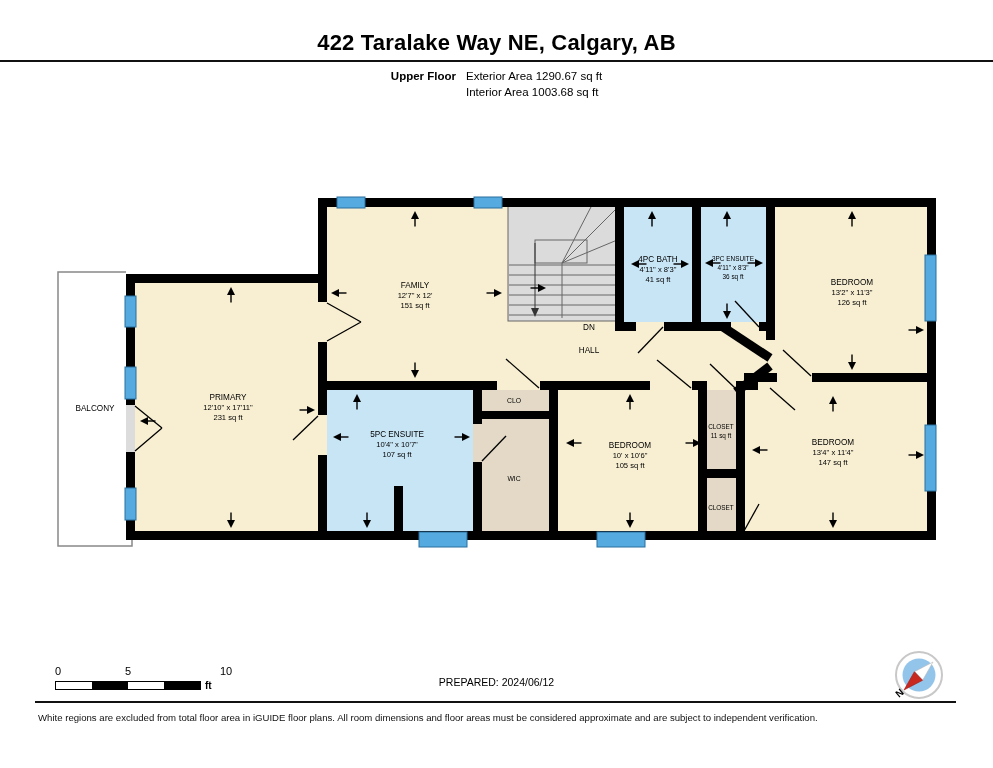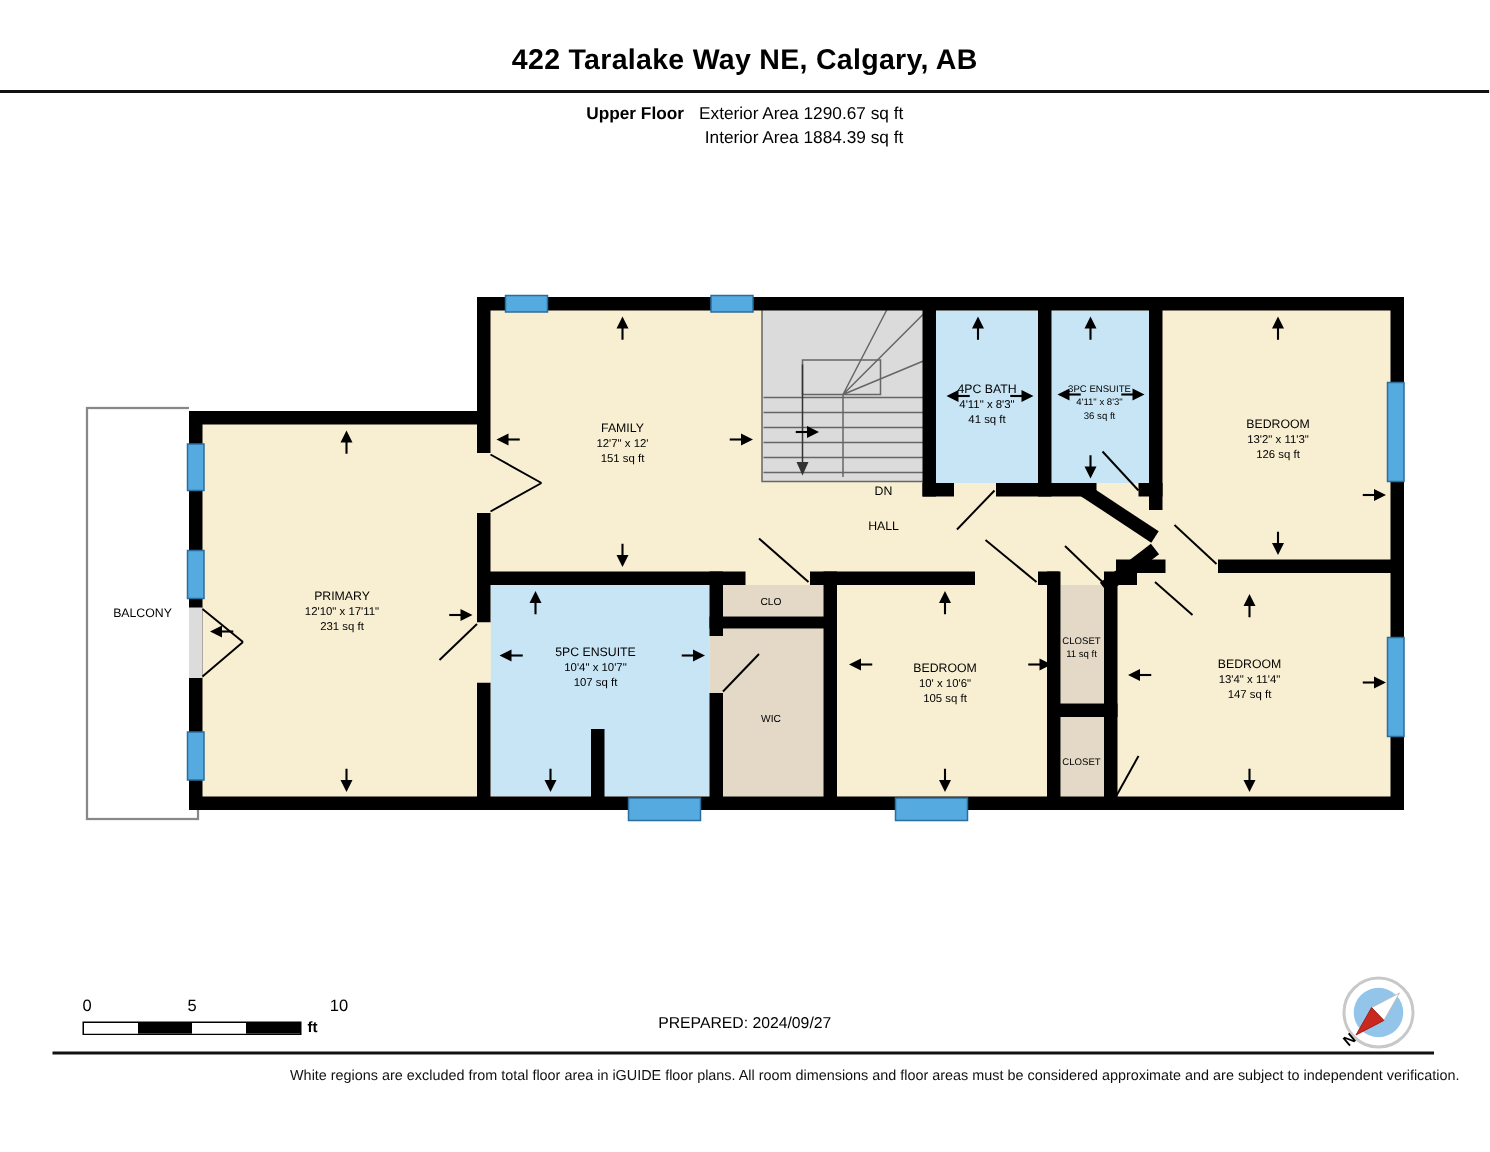--- a/index.html
+++ b/index.html
@@ -1,52 +1,52 @@
 <!DOCTYPE html>
 <html style="--c-wall: #000000; --c-cream: #F8EFD2; --c-bath: #C8E5F6; --c-tan: #E3D9C6; --c-stairs: #DBDBDB; --c-window: #55AADF; --c-compass_red: #C8281E; --c-compass_blue: #93C4EA;"><head>
 <meta charset="utf-8">
 <style>
   html,body{margin:0;padding:0;background:#fff;}
   .page{position:relative;width:993px;height:768px;background:#fff;overflow:hidden;
         font-family:"Liberation Sans",sans-serif;color:#000;}
   .hdr-title{position:absolute;top:30px;left:0;width:100%;text-align:center;
-             font-size:19px;font-weight:bold;letter-spacing:.2px;}
+             font-size:22px;font-weight:bold;letter-spacing:.2px;}
   .rule-top{position:absolute;top:60px;left:0;right:0;height:2px;background:#111;}
   .hdr-info{position:absolute;top:68px;left:0;width:100%;display:flex;
             justify-content:center;font-size:11.5px;line-height:16px;}
   .hdr-info .floor{font-weight:bold;margin-right:10px;}
-  .hdr-info .areas{display:flex;flex-direction:column;text-align:right;}
+  .hdr-info .areas{display:flex;flex-direction:column;text-align:left;}
   
   .sb-num{position:absolute;font-size:11px;transform:translateX(-50%);}
   .sb-bar{position:absolute;left:55px;top:681px;width:144px;height:7px;display:flex;
           border:1px solid #000;}
   .sb-seg{flex:1;height:100%;}
   .sb-ft{position:absolute;left:205px;top:680px;font-size:10px;font-weight:bold;}
   .prepared{position:absolute;top:676px;left:0;width:100%;text-align:center;font-size:10.5px;}
   .rule-bot{position:absolute;top:701px;left:35px;right:37px;height:2px;background:#111;}
-  .disclaimer{position:absolute;top:712px;left:38px;right:20px;font-size:9.6px;color:#111;text-align:right;}
+  .disclaimer{position:absolute;top:712px;left:38px;right:20px;font-size:9.6px;color:#111;}
   .compass{position:absolute;left:893px;top:650px;}
   svg text{font-family:"Liberation Sans",sans-serif;fill:#000;}
   .rname{font-size:8.2px;}
   .rdim{font-size:7.6px;}
   .rsmall{font-size:6.8px;}
   .rtiny{font-size:6.4px;}
 </style>
 </head>
 <body>
 
 <div class="page">
 
   <div class="hdr-title">422 Taralake Way NE, Calgary, AB</div>
   <div class="rule-top"></div>
   <div class="hdr-info">
     <span class="floor">Upper Floor</span>
     <span class="areas">
       <span>Exterior Area 1290.67 sq ft</span>
-      <span>Interior Area 1884.39 sq ft</span>
+      <span>Interior Area 1003.68 sq ft</span>
     </span>
   </div>
 
   <svg style="position:absolute;left:0;top:190px;" width="993" height="372" viewBox="0 190 993 372" xmlns="http://www.w3.org/2000/svg">
     <defs>
       <g id="arrow">
         <polygon points="0,0 -4,8 4,8"></polygon>
         <rect x="-0.7" y="7.5" width="1.4" height="8"></rect>
       </g>
     </defs>
@@ -224,21 +224,21 @@
   <span class="sb-num" style="left:128px;top:665px;">5</span>
   <span class="sb-num" style="left:197px;top:665px;margin-left:29px;">10</span>
   <div class="sb-bar">
     <div class="sb-seg" style="background:#fff;"></div>
     <div class="sb-seg" style="background:#000;"></div>
     <div class="sb-seg" style="background:#fff;"></div>
     <div class="sb-seg" style="background:#000;"></div>
   </div>
   <span class="sb-ft">ft</span>
 
-  <div class="prepared">PREPARED: 2024/09/27</div>
+  <div class="prepared">PREPARED: 2024/06/12</div>
 
   <svg class="compass" width="54" height="54" viewBox="0 0 54 54" xmlns="http://www.w3.org/2000/svg">
     <circle cx="26" cy="25" r="23" fill="#FFFFFF" stroke="#C8C8C8" stroke-width="2"></circle>
     <circle cx="26" cy="25" r="16.5" fill="var(--c-compass_blue,#93C4EA)"></circle>
     <polygon points="40,12 29.6,30.3 21.4,21.7" fill="#FFFFFF" stroke="#BBB" stroke-width="0.6"></polygon>
     <polygon points="11,40 29.6,30.3 21.4,21.7" fill="var(--c-compass_red,#C8281E)" stroke="#A01810" stroke-width="0.6"></polygon>
     <text x="6" y="48" font-size="10" font-weight="600" fill="#222" transform="rotate(-40 6 48)">N</text>
   </svg>
 
   <div class="rule-bot"></div>

